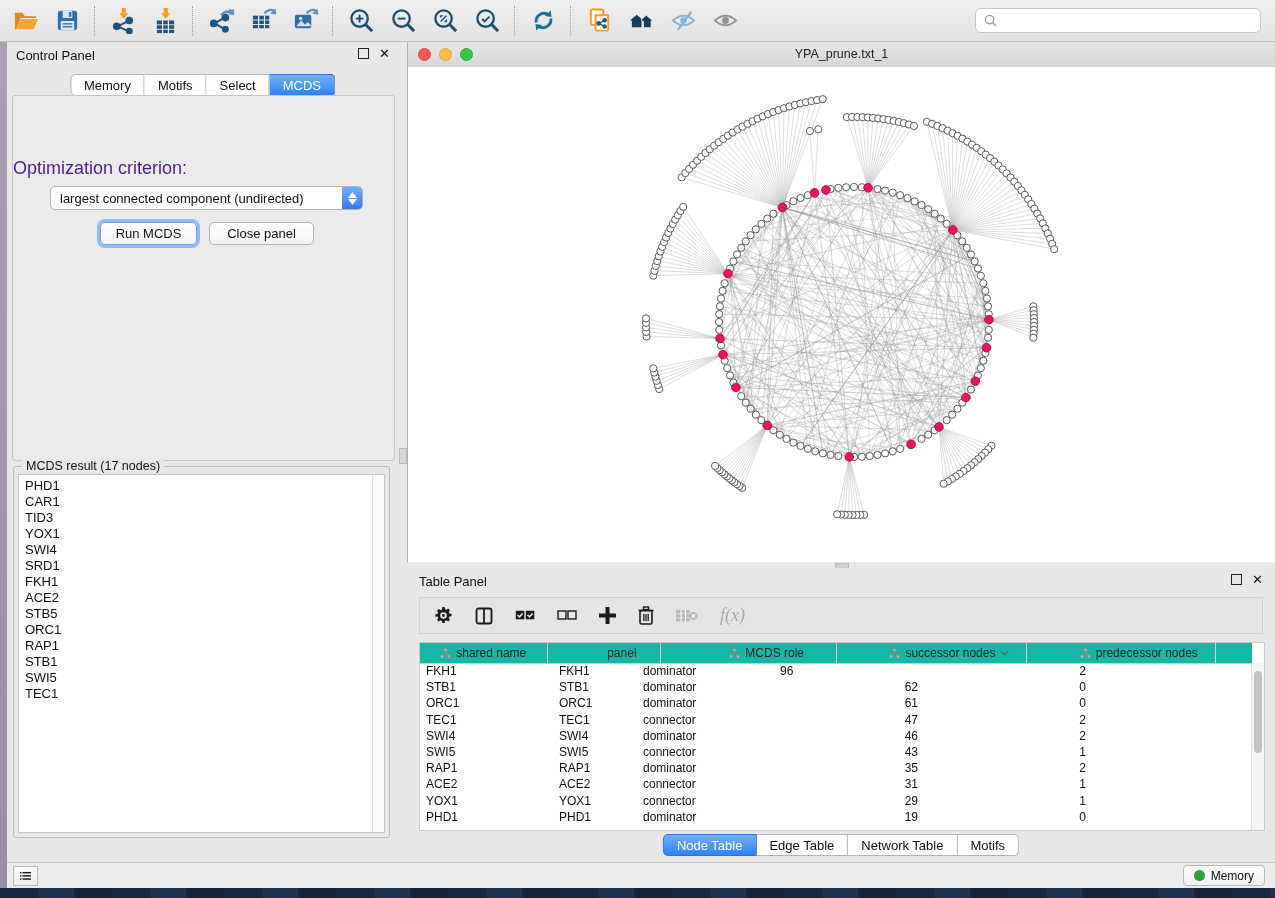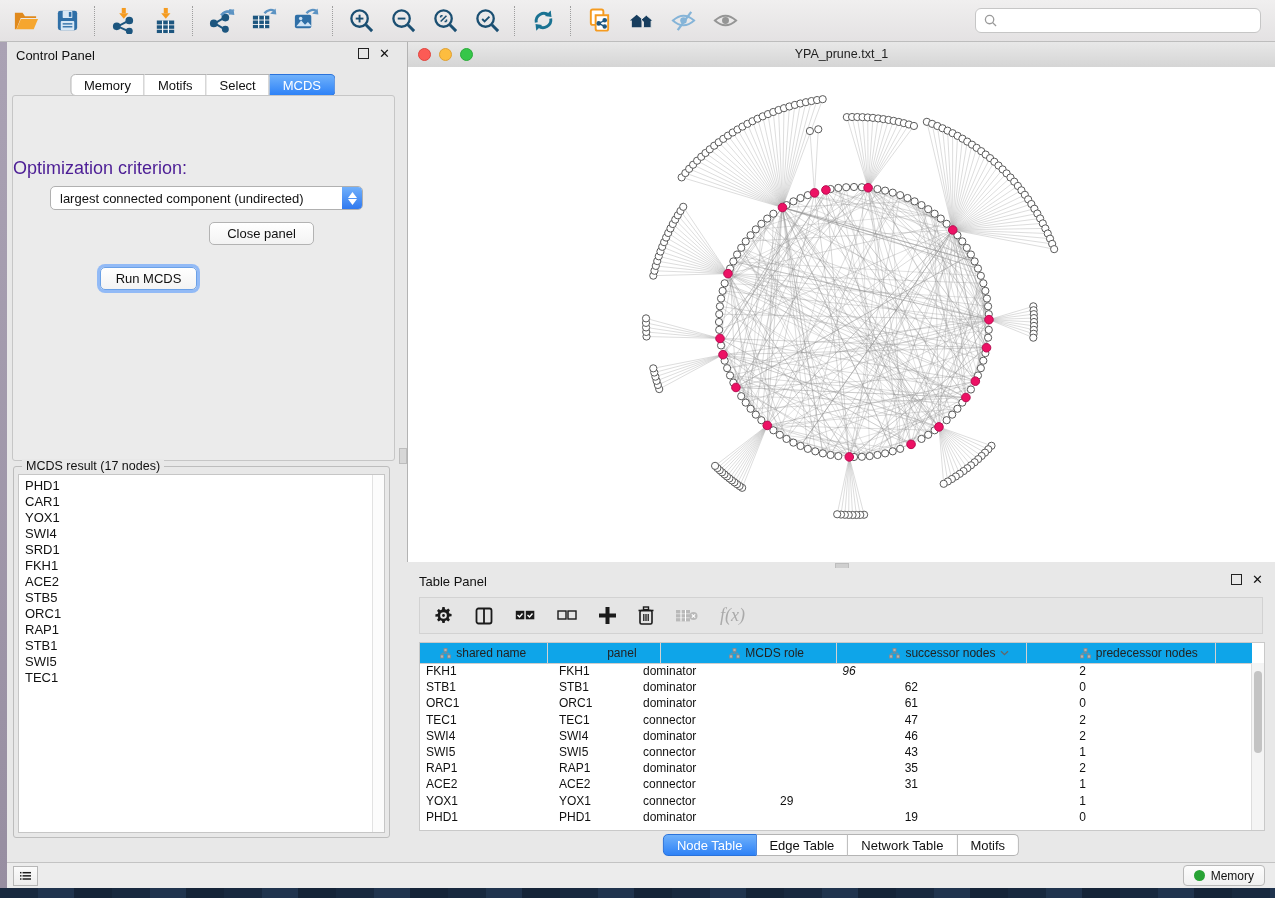--- a/index.html
+++ b/index.html
@@ -44,21 +44,21 @@
   .opt-label{position:absolute;left:0;right:0;top:62px;font-size:18px;color:#4c1d95;}
   .combo{position:absolute;left:37px;top:90px;width:313px;height:24px;background:#fff;border:1px solid #b0b0b0;
          border-radius:5px;box-sizing:border-box;display:flex;align-items:center;}
   .combo-text{flex:1;font-size:13px;padding-left:9px;color:#111;white-space:nowrap;overflow:hidden;}
   .combo-cap{width:20px;height:22px;border-radius:0 4px 4px 0;background:linear-gradient(#71b0fb,#3079ef);
              display:flex;flex-direction:column;align-items:center;justify-content:center;gap:1px;}
   .combo-cap svg{width:9px;height:6px;}
   .mac-btn{position:absolute;height:23px;background:linear-gradient(#ffffff,#f3f3f3);border:1px solid #b3b3b3;
            border-radius:5px;font-size:13px;color:#111;display:flex;align-items:center;justify-content:center;
            box-sizing:border-box;padding:0 14px;}
-  .focus-ring{box-shadow:0 0 0 3px rgba(86,153,254,.6);border-color:#6ba1e7;margin-top:45px;}
+  .focus-ring{box-shadow:0 0 0 3px rgba(86,153,254,.6);border-color:#6ba1e7;}
   .fieldset{position:absolute;left:6px;top:424px;width:377px;height:372px;border:1px solid #bdbdbd;
             border-radius:3px;box-sizing:border-box;}
   .fieldset-legend{position:absolute;left:8px;top:-8px;background:#e8e8e8;padding:0 4px;font-size:12.5px;color:#111;}
   .mcds-list{position:absolute;left:4px;top:7px;right:4px;bottom:4px;background:#fff;border:1px solid #c6c6c6;
              overflow:hidden;}
   .mcds-item{font-size:13px;line-height:16px;padding-left:6px;color:#111;}
   .list-scroll{position:absolute;right:0;top:0;bottom:0;width:11px;background:#fcfcfc;border-left:1px solid #e2e2e2;}
 
   
   .v-split{left:398px;top:42px;width:9px;height:820px;background:#e8e8e8;}
@@ -80,21 +80,21 @@
 
   
   .table-panel{left:407px;top:568px;width:868px;height:294px;background:#e8e8e8;}
   .tp-toolbar{position:absolute;left:12px;top:29px;right:12px;height:37px;background:#e5e5e5;
               border:1px solid #d2d2d2;display:flex;align-items:center;padding-left:14px;gap:22px;box-sizing:border-box;}
   .tp-ic{display:flex;align-items:center;justify-content:center;background:transparent;border:none;padding:0;}
   .tp-ic svg{display:block;}
   .fx{font-family:"Liberation Serif","DejaVu Serif",serif;font-style:italic;font-size:18px;color:#aaa;}
   .table-box{position:absolute;left:12px;top:74px;width:846px;height:189px;background:#fff;
              border:1px solid #c9c9c9;box-sizing:border-box;overflow:hidden;}
-  .thead{position:absolute;left:0;top:0;right:12px;height:20px;background:#0ea5e9;border-bottom:1px solid #cdcdcd;
+  .thead{position:absolute;left:0;top:0;right:12px;height:20px;background:#14b8a6;border-bottom:1px solid #cdcdcd;
          display:flex;gap:36px;}
   .th{display:flex;align-items:center;justify-content:center;gap:5px;font-size:12px;color:#222;
       border-right:1px solid #d2d2d2;box-sizing:border-box;height:20px;}
   .th svg{flex:none;}
   .trows{position:absolute;left:0;top:20px;right:12px;bottom:0;}
   .tr{display:flex;height:16.2px;align-items:center;}
   .td{font-size:12px;color:#111;box-sizing:border-box;white-space:nowrap;overflow:hidden;}
   .tbl-scroll{position:absolute;right:0;top:20px;bottom:0;width:12px;background:#f4f4f4;border-left:1px solid #ddd;}
   .tbl-thumb{position:absolute;left:1.5px;top:8px;width:8px;height:82px;background:#c3c3c3;border-radius:4px;}
   .tp-tabs{left:50%;transform:translateX(-50%);top:266px;}
@@ -315,20 +315,21 @@
     </div>
     <button class="mac-btn focus-ring" style="left:87px;top:126px;min-width:97px;">Run MCDS</button>
     <button class="mac-btn" style="left:196px;top:126px;min-width:105px;">Close panel</button>
   </div>
   <div class="fieldset">
     <span class="fieldset-legend">MCDS result (17 nodes)</span>
     <div class="mcds-list" id="mcds-list">
       <div class="list-scroll"></div>
     <div class="mcds-item" style="margin-top: 3px;">PHD1</div>
         <div class="mcds-item">CAR1</div>
+        <div class="mcds-item">TID3</div>
         <div class="mcds-item">YOX1</div>
         <div class="mcds-item">SWI4</div>
         <div class="mcds-item">SRD1</div>
         <div class="mcds-item">FKH1</div>
         <div class="mcds-item">ACE2</div>
         <div class="mcds-item">STB5</div>
         <div class="mcds-item">ORC1</div>
         <div class="mcds-item">RAP1</div>
         <div class="mcds-item">STB1</div>
         <div class="mcds-item">SWI5</div>
@@ -1181,21 +1182,21 @@
           </svg>
           <span>predecessor nodes</span>
         </div>
         <div class="th" style="flex: 1 1 0%; border-right: none;"></div>
       </div>
     <div class="trows" id="trows">
         <div class="tr">
           <div class="td" style="width: 133px; padding-left: 6px;">FKH1</div>
           <div class="td" style="width: 81px; padding-left: 6px;">FKH1</div>
           <div class="td" style="width: 146px; padding-left: 9px;">dominator</div>
-          <div class="td" style="width: 160px; text-align: center; padding-right: 22px; font-style: italic;">96</div>
+          <div class="td" style="width: 160px; text-align: left; padding-right: 22px;">96</div>
           <div class="td" style="width: 160px; text-align: right; padding-right: 14px;">2</div>
         </div>
         <div class="tr">
           <div class="td" style="width: 133px; padding-left: 6px;">STB1</div>
           <div class="td" style="width: 81px; padding-left: 6px;">STB1</div>
           <div class="td" style="width: 146px; padding-left: 9px;">dominator</div>
           <div class="td" style="width: 160px; text-align: right; padding-right: 22px;">62</div>
           <div class="td" style="width: 160px; text-align: right; padding-right: 14px;">0</div>
         </div>
         <div class="tr">
@@ -1237,21 +1238,21 @@
           <div class="td" style="width: 133px; padding-left: 6px;">ACE2</div>
           <div class="td" style="width: 81px; padding-left: 6px;">ACE2</div>
           <div class="td" style="width: 146px; padding-left: 9px;">connector</div>
           <div class="td" style="width: 160px; text-align: right; padding-right: 22px;">31</div>
           <div class="td" style="width: 160px; text-align: right; padding-right: 14px;">1</div>
         </div>
         <div class="tr">
           <div class="td" style="width: 133px; padding-left: 6px;">YOX1</div>
           <div class="td" style="width: 81px; padding-left: 6px;">YOX1</div>
           <div class="td" style="width: 146px; padding-left: 9px;">connector</div>
-          <div class="td" style="width: 160px; padding-right: 22px;">29</div>
+          <div class="td" style="width: 160px; text-align: right; padding-right: 22px;">29</div>
           <div class="td" style="width: 160px; text-align: right; padding-right: 14px;">1</div>
         </div>
         <div class="tr">
           <div class="td" style="width: 133px; padding-left: 6px;">PHD1</div>
           <div class="td" style="width: 81px; padding-left: 6px;">PHD1</div>
           <div class="td" style="width: 146px; padding-left: 9px;">dominator</div>
           <div class="td" style="width: 160px; text-align: right; padding-right: 22px;">19</div>
           <div class="td" style="width: 160px; text-align: right; padding-right: 14px;">0</div>
         </div>
       </div>

